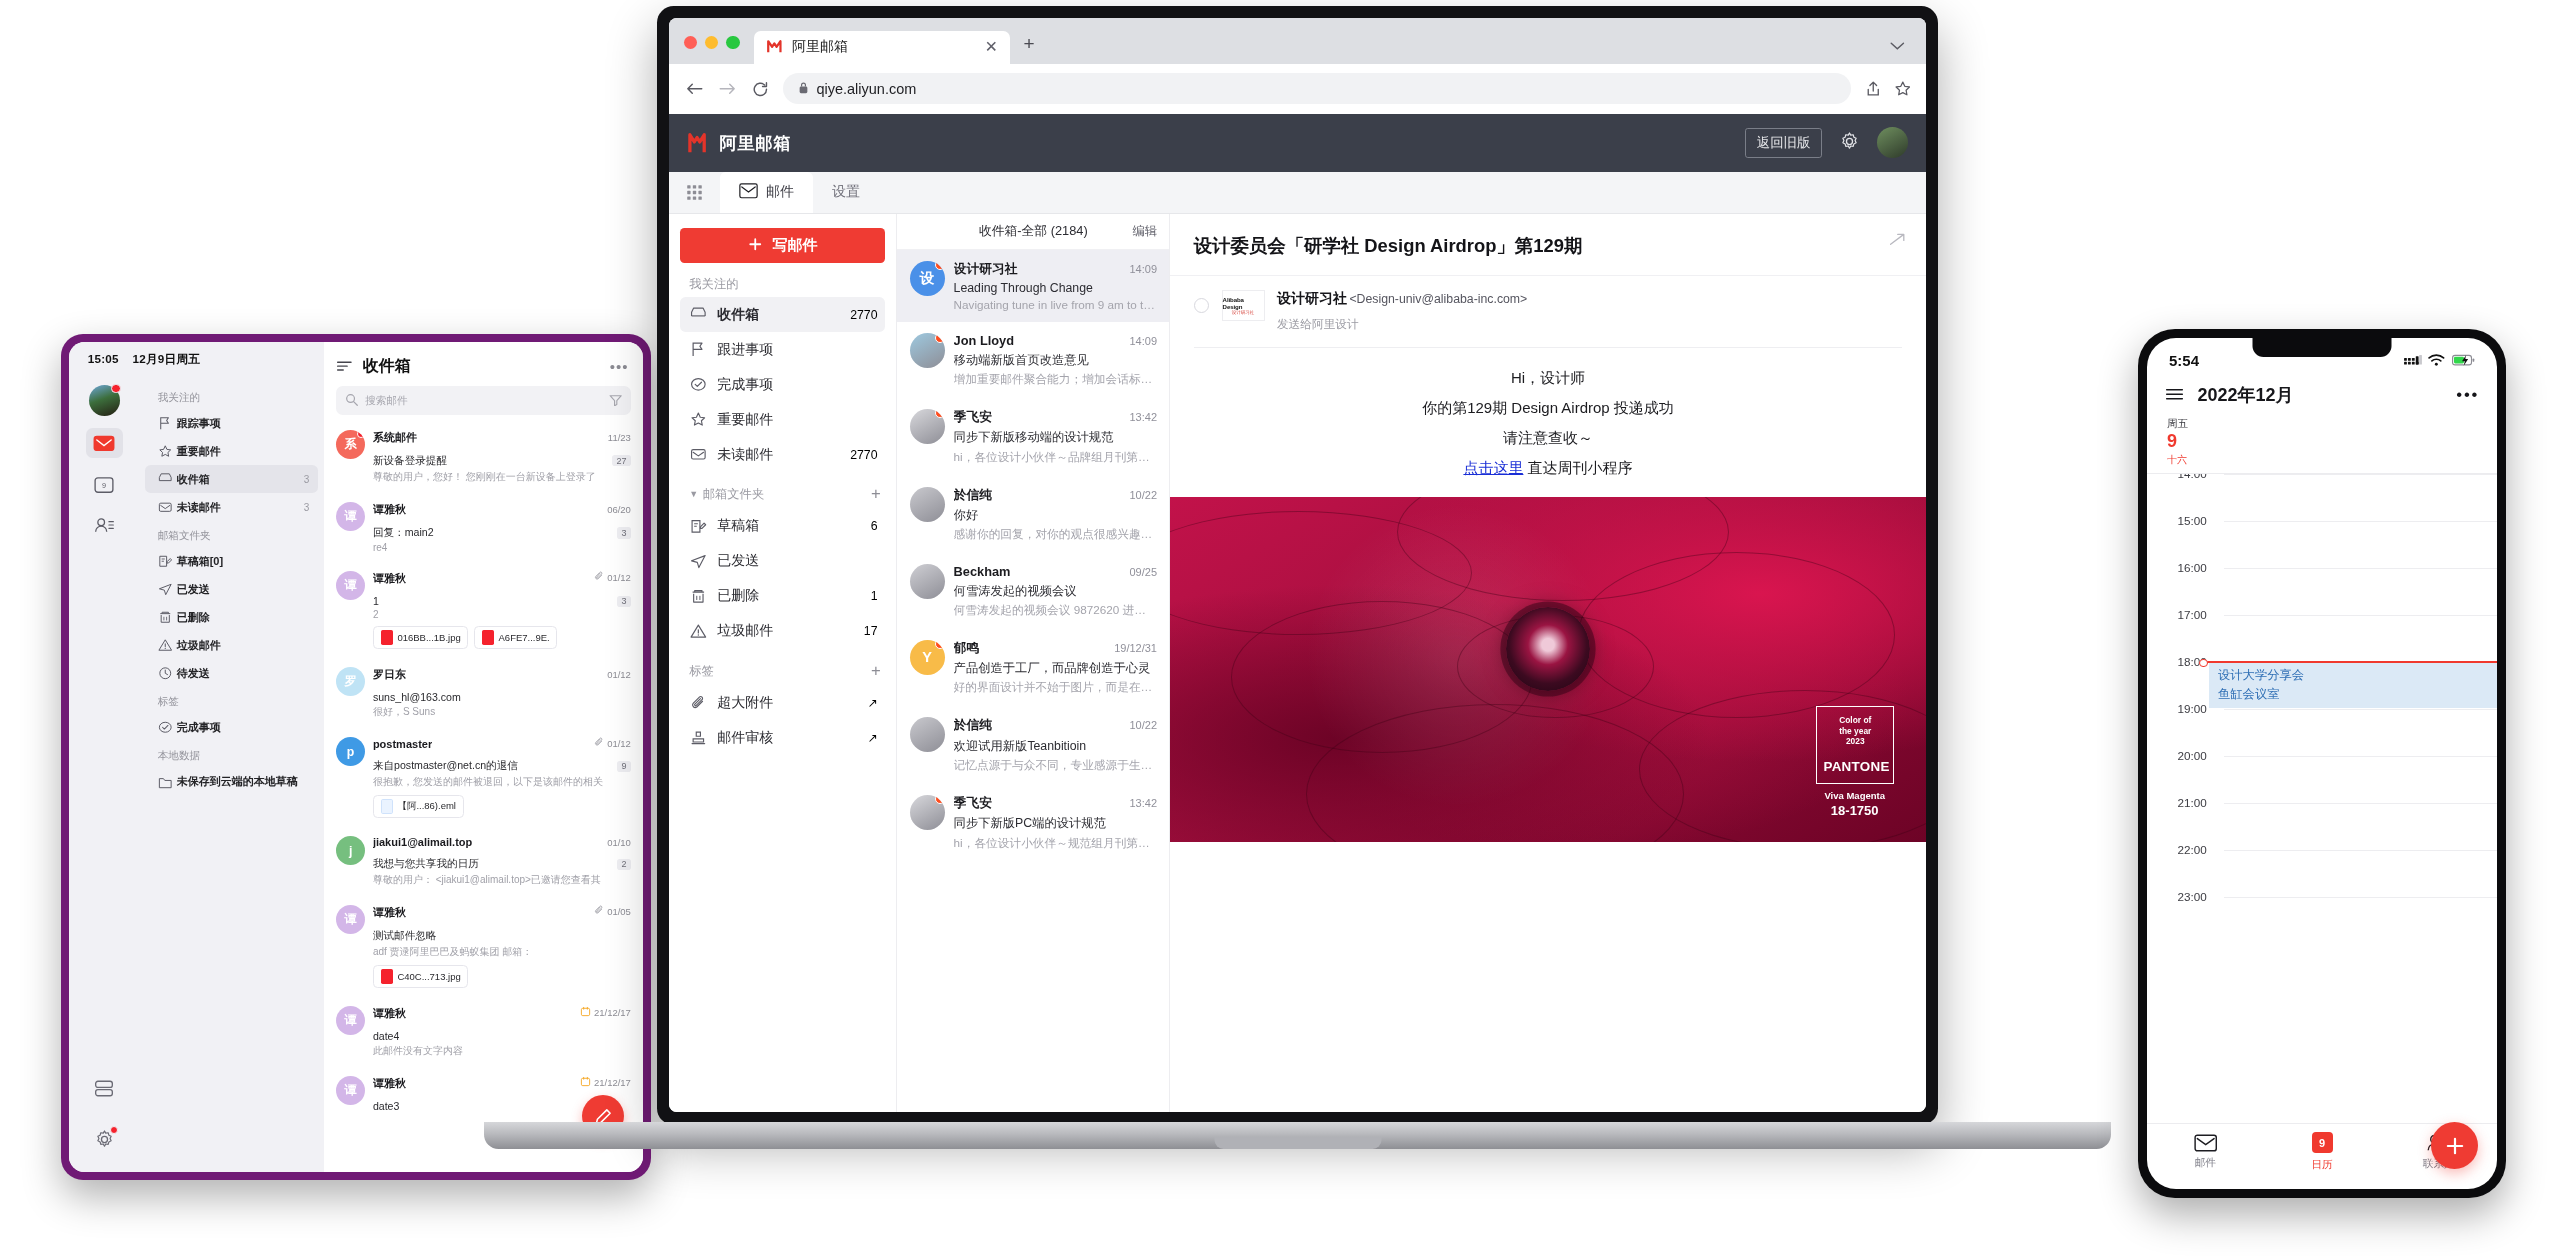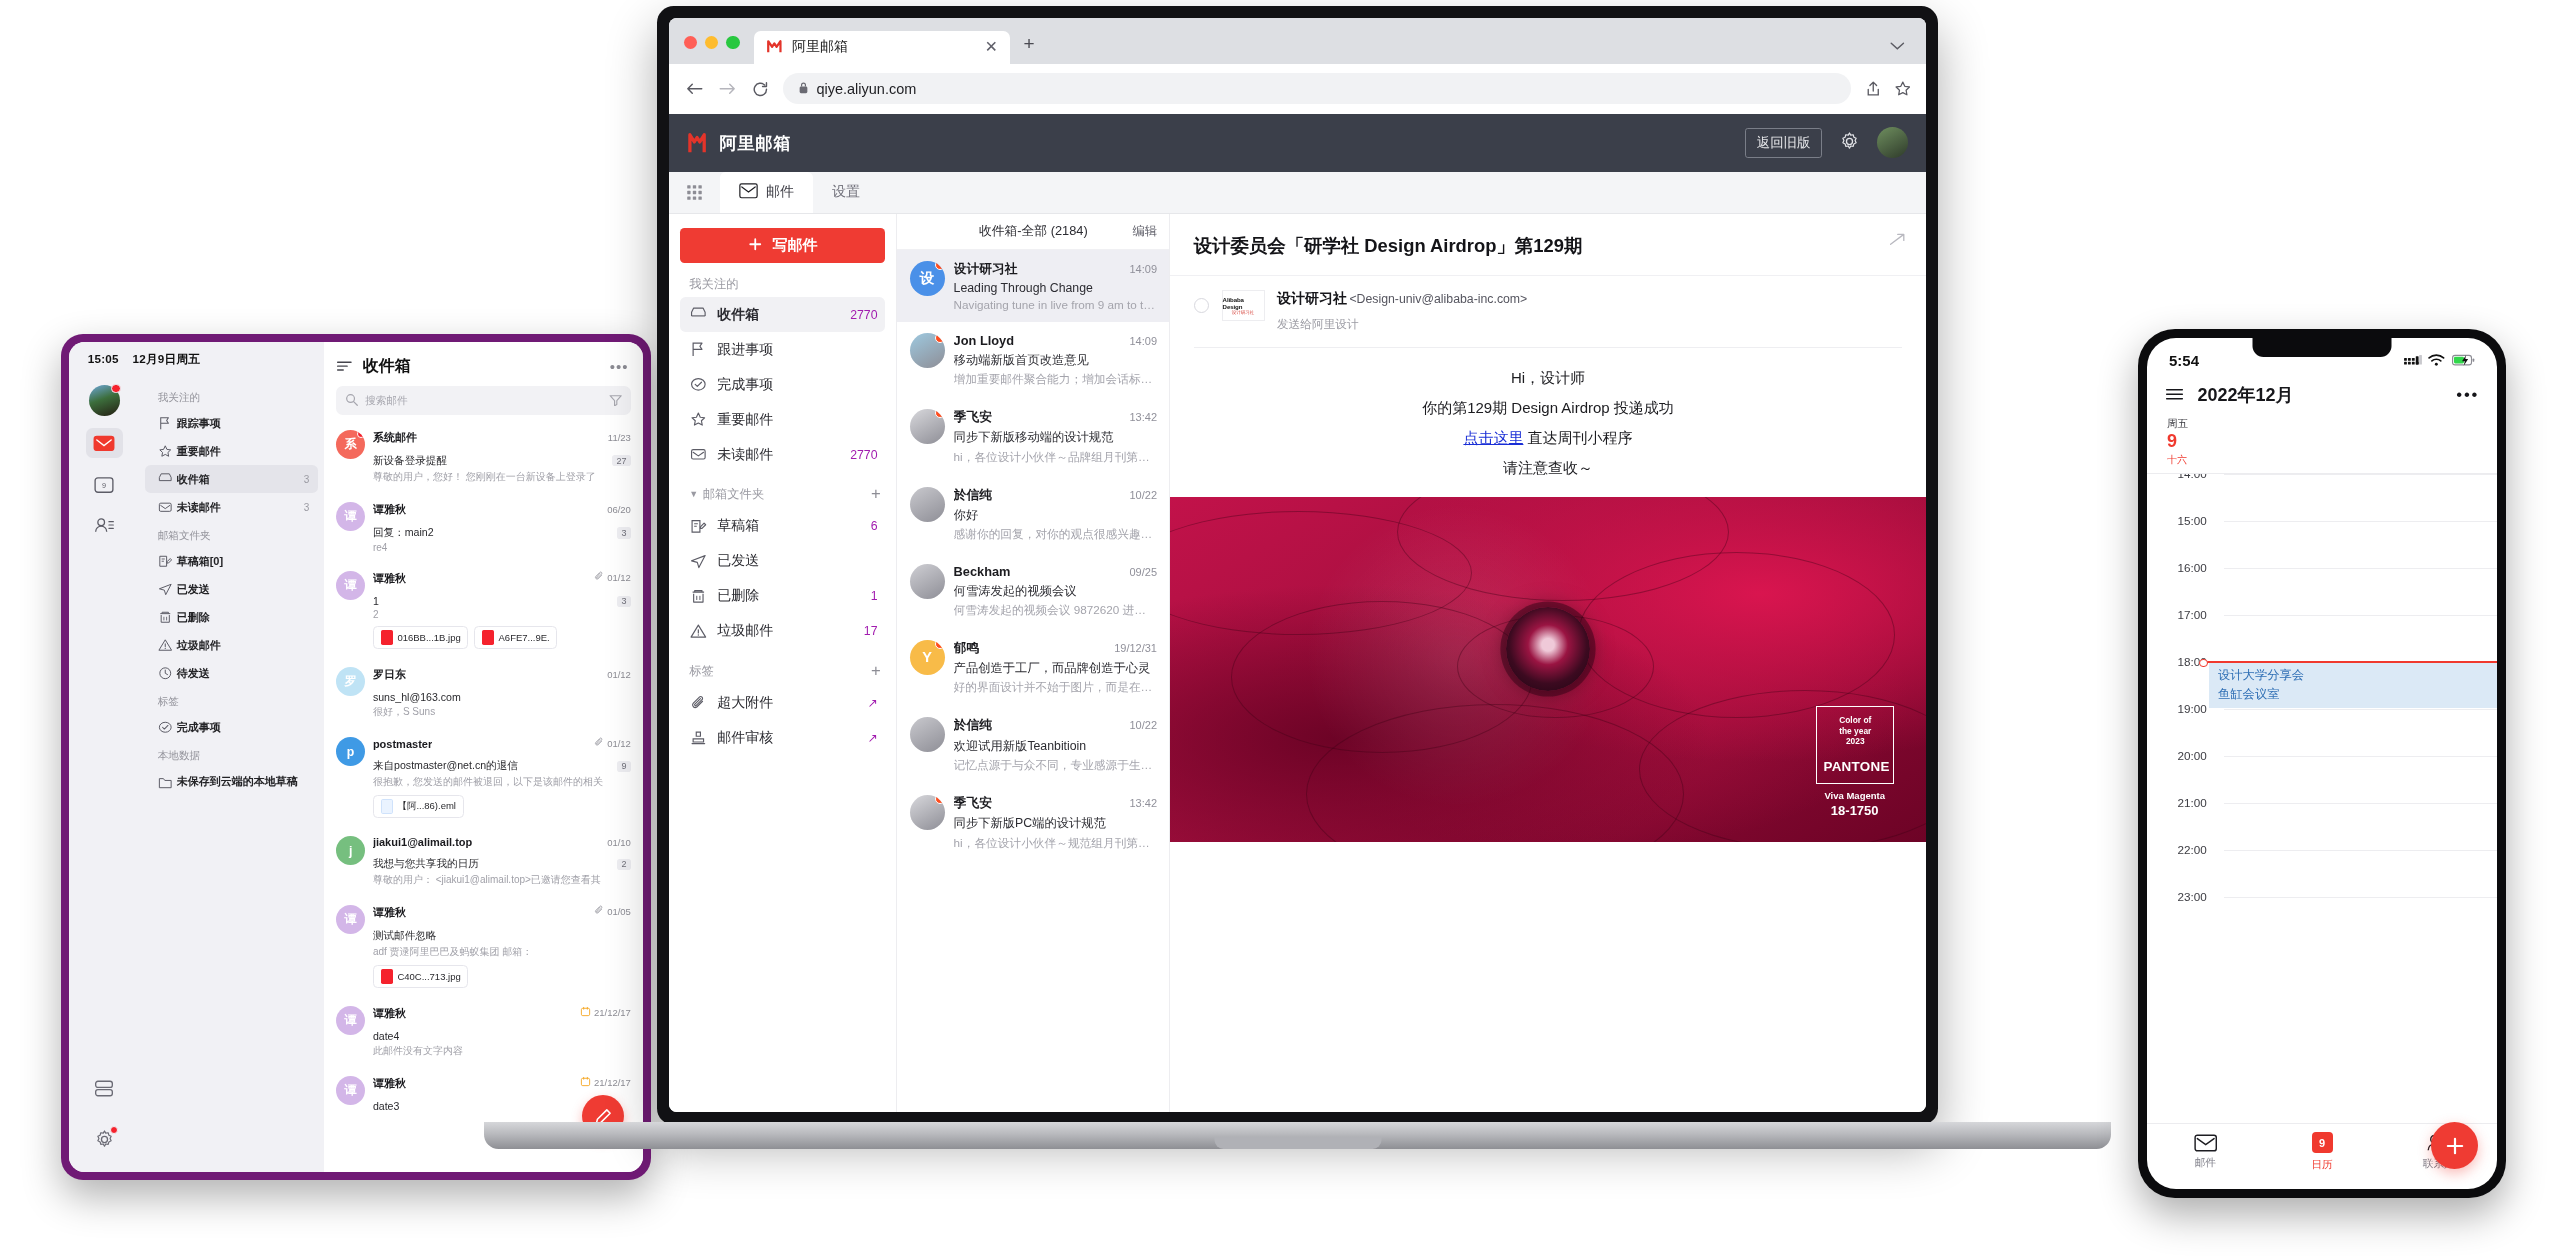--- a/index.html
+++ b/index.html
@@ -136,21 +136,21 @@
     justify-content: center; gap: 10px; }
   .lp-sec { font-size: 12.3px; color: #9a9aa2; padding: 12.3px 0 4.5px 9px; display: flex;
     align-items: center; }
   .lp-sec .cv { margin-right: 4.5px; font-size: 9px; color: #9a9aa2; }
   .lp-sec .pl { margin-left: auto; font-size: 16.7px; color: #8d8d95; padding-right: 4.5px; }
   .lp-item { display: flex; align-items: center; height: 35px; border-radius: 5.6px;
     padding: 0 7.8px 0 10px; font-size: 14px; color: #2b2b31; }
   .lp-item.active { background: #f1f1f4; font-weight: 700; }
   .lp-item .ic { width: 27px; color: #5c5c66; display: flex; align-items: center; }
   .lp-item .lb { flex: 1; }
-  .lp-item .ct { font-size: 12.3px; color: #a21caf; font-weight: 400; }
+  .lp-item .ct { font-size: 12.3px; color: #000000; font-weight: 400; }
 
   .lp-list { width: 273px; background: #fff; border-right: 0.6px solid #ededf0;
     display: flex; flex-direction: column; min-height: 0; }
   .lp-list-head { height: 36px; display: flex; align-items: center; justify-content: center;
     position: relative; border-bottom: 0.6px solid #f0f0f3; }
   .lp-list-head .t { font-size: 12.8px; color: #2b2b31; }
   .lp-list-head .e { position: absolute; right: 12.3px; font-size: 12.3px; color: #5f5f69; }
   .lp-rows { flex: 1; overflow: hidden; }
   .lp-row { display: flex; gap: 9px; padding: 11px 12.3px; }
   .lp-row.sel { background: #eeeef3; }
@@ -1004,25 +1004,25 @@
               <div>
                 <div><span class="rd-sn">设计研习社</span>
                   <span class="rd-em">&lt;Design-univ@alibaba-inc.com&gt;</span></div>
                 <div class="rd-to">发送给阿里设计</div>
               </div>
             </div>
             <div class="rd-divide"></div>
             <div class="rd-content">
               <div class="rd-ln">Hi，设计师</div>
               <div class="rd-ln">你的第129期 Design Airdrop 投递成功</div>
+              <div class="rd-ln">请注意查收～</div>
               <div class="rd-ln">
                 <a class="rd-link" href="#">点击这里</a>
                 <span>直达周刊小程序</span>
               </div>
-              <div class="rd-ln">请注意查收～</div>
               <div class="rd-img">
                 <span class="vein" style="left:-6%;top:4%;width:46%;height:36%;"></span>
                 <span class="vein" style="left:8%;top:30%;width:40%;height:44%;"></span>
                 <span class="vein" style="left:30%;top:-10%;width:44%;height:40%;"></span>
                 <span class="vein" style="left:54%;top:16%;width:42%;height:48%;"></span>
                 <span class="vein" style="left:18%;top:60%;width:50%;height:52%;"></span>
                 <span class="vein" style="left:62%;top:56%;width:44%;height:46%;"></span>
                 <span class="vein" style="left:38%;top:34%;width:26%;height:30%;"></span>
                 <div class="rd-eye"></div>
                 <div class="pantone">

